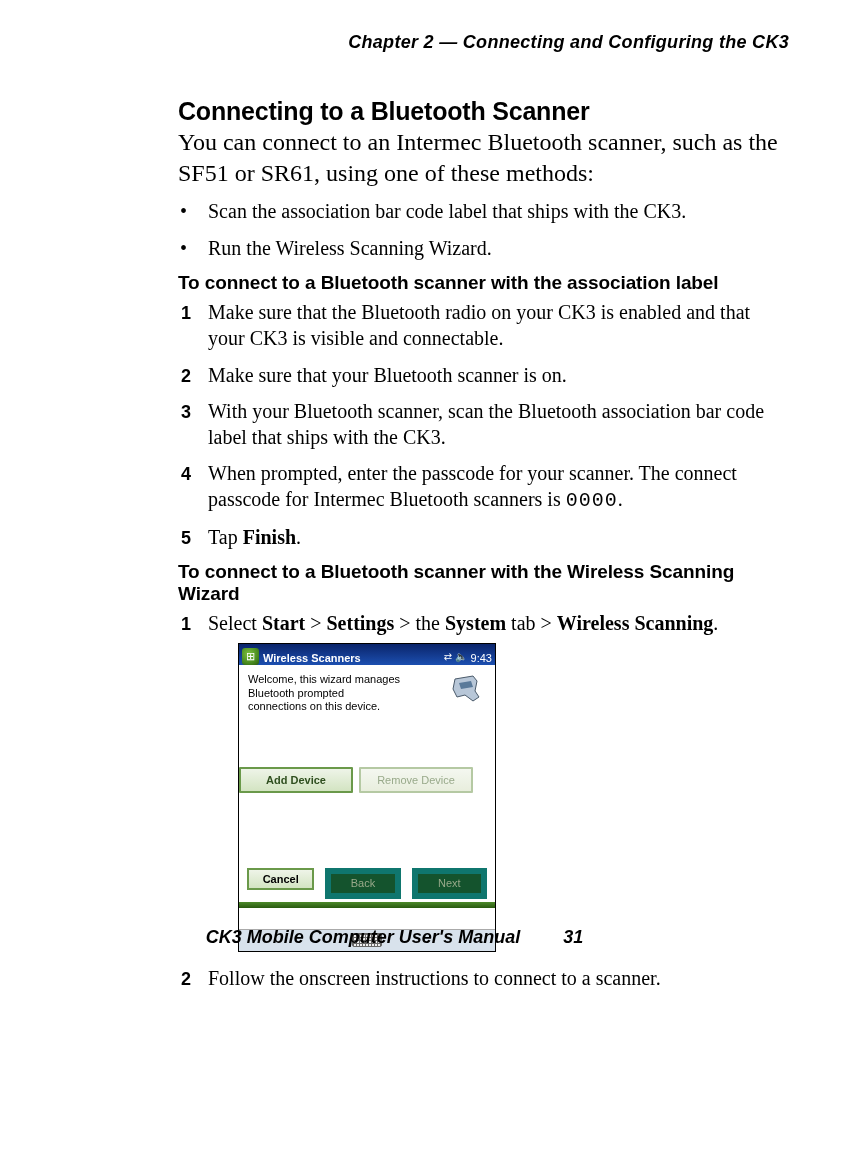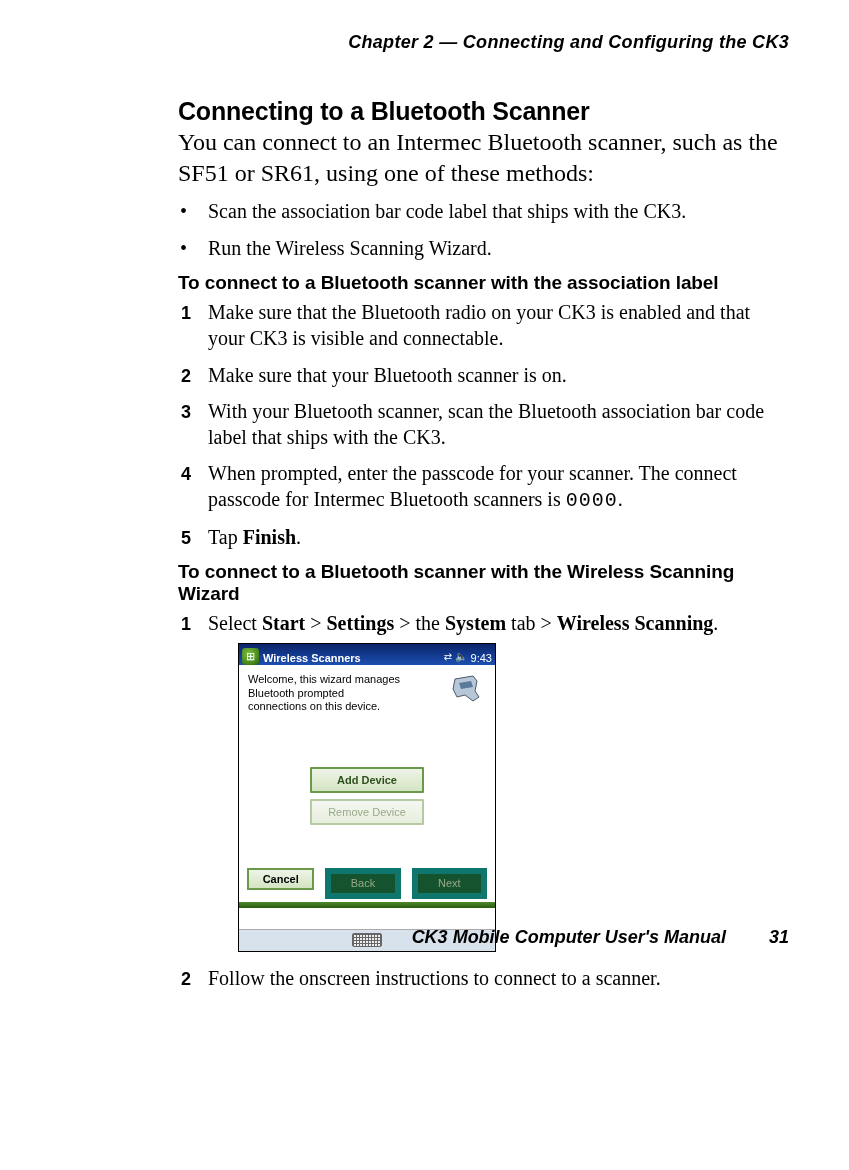--- a/index.html
+++ b/index.html
@@ -95,21 +95,21 @@
     font-size: 18px;
   }
   b { font-weight: bold; }
   .mono { font-family: 'Courier New', monospace; letter-spacing: 1px; margin-top: 24px; }
   .footer {
     position: absolute;
     bottom: 28px;
     left: 0px;
     right: 60px;
     display: flex;
-    justify-content: flex-end;
+    justify-content: center;
     font-family: 'Trebuchet MS', Arial, sans-serif;
     font-weight: bold;
     font-style: italic;
     font-size: 18px;
     gap: 43px;
   }
 
   
   .device-shot {
     width: 256px;
@@ -167,21 +167,21 @@
     top: 8px;
     width: 34px;
     height: 34px;
   }
   .ds-btn-stack {
     position: absolute;
     top: 102px;
     left: 0;
     right: 0;
     display: flex;
-    flex-direction: column;
+    flex-direction: row;
     align-items: center;
     gap: 6px;
   }
   .ds-btn {
     width: 110px;
     height: 22px;
     border: 2px solid #6a994a;
     background: linear-gradient(to bottom, #eef4e8, #d3e4c2);
     color: #2f4f1f;
     font-size: 11px;

